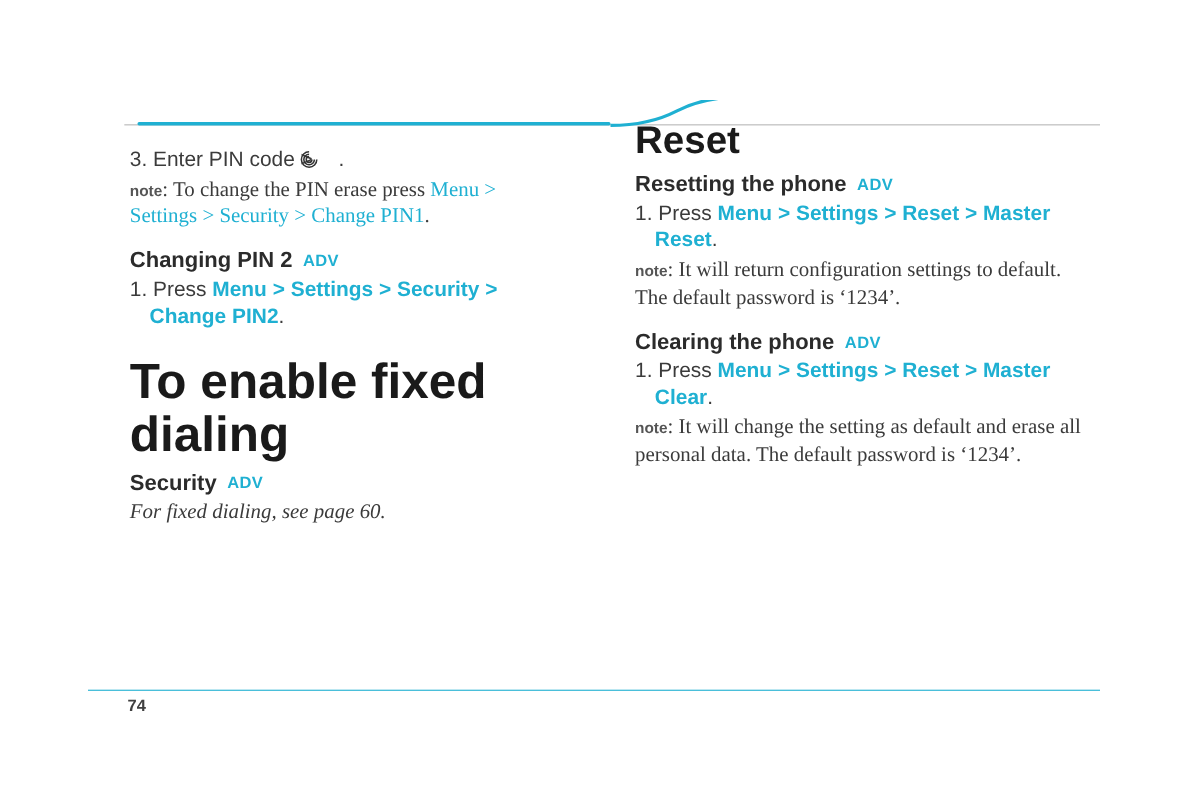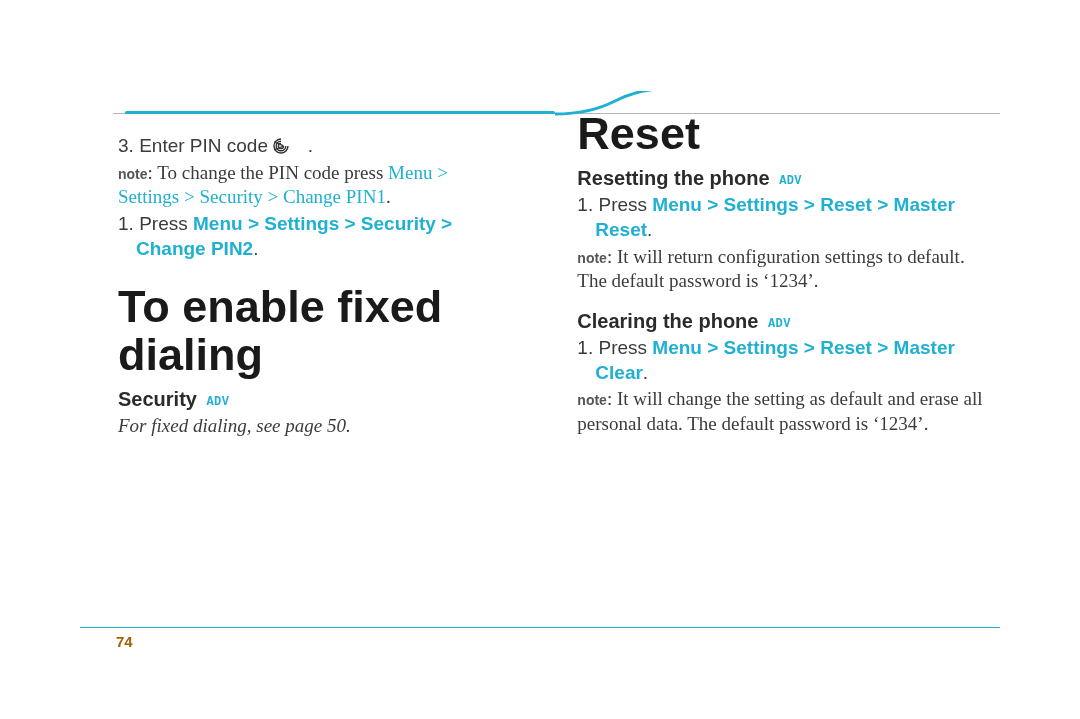--- a/index.html
+++ b/index.html
@@ -61,21 +61,21 @@
   .col-left { width: 400px; }
   .col-right { width: 430px; }
   .h1 {
     font-family: Arial, Helvetica, sans-serif;
     font-weight: 900;
     color: #1a1a1a;
     line-height: 1.05;
     margin: 10px 0 6px 0;
   }
   .h1-lg { font-size: 45px; }
-  .h1-md { font-size: 45px; }
+  .h1-md { font-size: 35px; }
   .h2 {
     font-family: Arial, Helvetica, sans-serif;
     font-weight: 700;
     font-size: 20px;
     color: #2b2b2b;
     margin: 14px 0 2px 0;
   }
   .sans { font-family: Arial, Helvetica, sans-serif; }
   .blue { color: #1fb0d2; }
   .blue-bold {
@@ -87,23 +87,23 @@
     font-family: Arial, Helvetica, sans-serif;
     font-weight: 700;
     color: #555;
     font-size: 14px;
   }
   .italic { font-style: italic; }
   .step { margin: 2px 0 2px 18px; text-indent: -18px; }
   .para { margin: 2px 0; }
   .adv-badge {
     display: inline-block;
-    font-family: Liberation Mono, monospace;
+    font-family: Liberation Sans, sans-serif;
     font-weight: 900;
-    font-size: 12px;
+    font-size: 15px;
     color: #1fb0d2;
     letter-spacing: 0.4px;
     position: relative;
     top: -1px;
     margin-left: 4px;
   }
   .swirl-icon {
     display: inline-block;
     width: 18px; height: 18px;
     vertical-align: -3px;
@@ -121,21 +121,21 @@
     height: 1px;
     background: #1fb0d2;
   }
   .foot-num {
     position: absolute;
     left: 36px;
     top: 6px;
     font-family: Arial, Helvetica, sans-serif;
     font-weight: 900;
     font-size: 15px;
-    color: #a16207;
+    color: #404040;
     text-align: center;
   }
 </style>
 </head>
 <body>
 
 <div class="page">
 
   <div class="hr-wrap">
     <div class="hr-grey"></div>
@@ -155,35 +155,39 @@
         <span class="swirl-icon">
           <svg viewBox="0 0 18 18">
             <path d="M9 2 a7 7 0 1 0 7 7" stroke="#333" stroke-width="1.4" fill="none"></path>
             <path d="M9 4.2 a4.8 4.8 0 1 0 4.8 4.8" stroke="#333" stroke-width="1.4" fill="none"></path>
             <path d="M9 6.4 a2.6 2.6 0 1 0 2.6 2.6" stroke="#333" stroke-width="1.4" fill="none"></path>
           </svg>
         </span><span class="sans">.</span>
       </div>
 
       <div class="para">
-        <span class="note-label">note</span><span>: To change the PIN code press </span><span class="blue">Menu &gt; Settings &gt; Security &gt; Change PIN1</span><span>.</span>
-      </div>
-
+        <span class="note-label">note</span><span>: To change the PIN erase press </span><span class="blue">Menu &gt; Settings &gt; Security &gt; Change PIN1</span><span>.</span>
+      </div>
+
+      <div class="h2">
+        <span>Changing PIN 2</span>
+        <span class="adv-badge">ADV</span>
+      </div>
       <div class="step sans">
         <span>1.</span>
         <span>Press </span><span class="blue-bold">Menu &gt; Settings &gt; Security &gt; Change PIN2</span><span class="sans">.</span>
       </div>
 
       <div class="h1 h1-lg" style="margin-top:22px;">To enable fixed dialing</div>
 
       <div class="h2" style="margin-top:8px;">
         <span>Security</span>
         <span class="adv-badge">ADV</span>
       </div>
-      <div class="para italic">For fixed dialing, see page 50.</div>
+      <div class="para italic">For fixed dialing, see page 60.</div>
     </div>
 
     <div class="col col-right">
 
       <div class="h1 h1-md" style="margin-top:-18px;">Reset</div>
 
       <div class="h2" style="margin-top:8px;">
         <span>Resetting the phone</span>
         <span class="adv-badge">ADV</span>
       </div>

